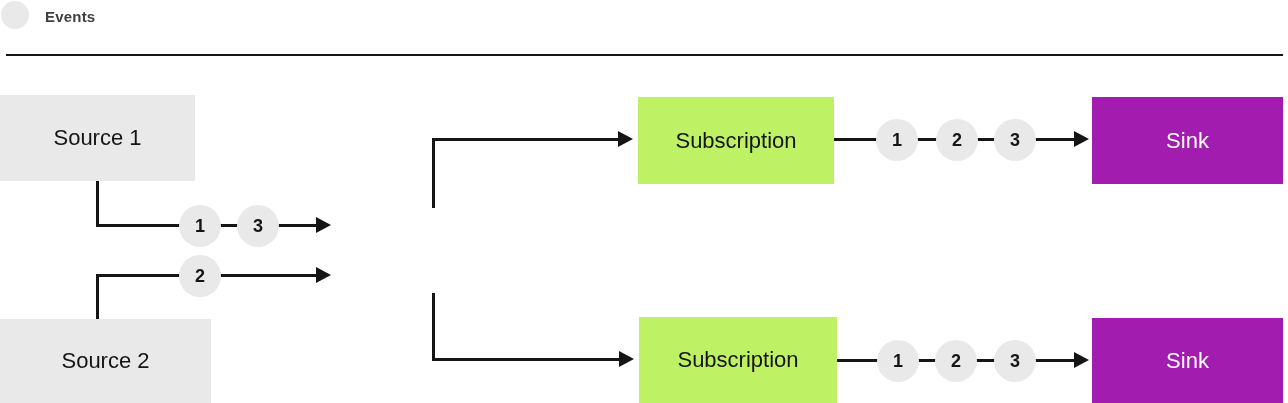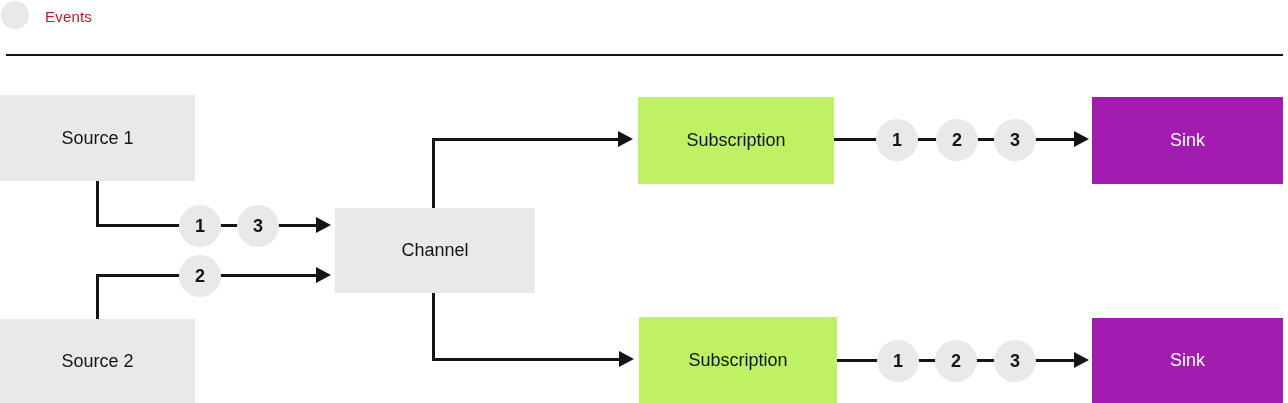--- a/index.html
+++ b/index.html
@@ -21,38 +21,38 @@
     position: absolute;
     left: 1px; top: 1px;
     width: 28px; height: 28px;
     border-radius: 50%;
     background: #e9e9e9;
   }
   .legend-label {
     position: absolute;
     left: 45px; top: 8px;
     font-size: 15px;
-    font-weight: 400;
-    color: #b91c1c;
+    font-weight: 700;
+    color: #404040;
     letter-spacing: 0.2px;
   }
   .divider {
     position: absolute;
     left: 6px; top: 54px;
     width: 1277px; height: 2px;
     background: #151515;
   }
 
   
   .node {
     position: absolute;
     display: flex;
     align-items: center;
     justify-content: center;
-    font-size: 18px;
+    font-size: 22px;
     font-weight: 500;
     color: #151515;
     box-sizing: border-box;
   }
   .node.gray  { background: #e9e9e9; }
   .node.lblue { background: #bef264; }
   .node.blue  { background: #a21caf; color: #ffffff; }
 
   
   .edge {
@@ -90,27 +90,24 @@
 <div class="stage">
 
   <div class="legend-dot"></div>
   <div class="legend-label">Events</div>
   <div class="divider"></div>
 
   <div class="node gray" style="left:0px;   top:95px;  width:195px; height:86px;">
     <span>Source 1</span>
   </div>
 
-  <div class="node gray" style="left:0px;   top:319px; width:195px; height:84px;">
+  <div class="node gray" style="left:0px;   top:319px; width:211px; height:84px;">
     <span>Source 2</span>
   </div>
 
-  <div class="node gray" style="left:335px; top:208px; width:200px; height:85px;">
-    <span>Channel</span>
-  </div>
 
   <div class="node lblue" style="left:638px; top:97px;  width:196px; height:87px;">
     <span>Subscription</span>
   </div>
 
   <div class="node lblue" style="left:639px; top:317px; width:198px; height:86px;">
     <span>Subscription</span>
   </div>
 
   <div class="node blue" style="left:1092px; top:97px;  width:191px; height:87px;">

